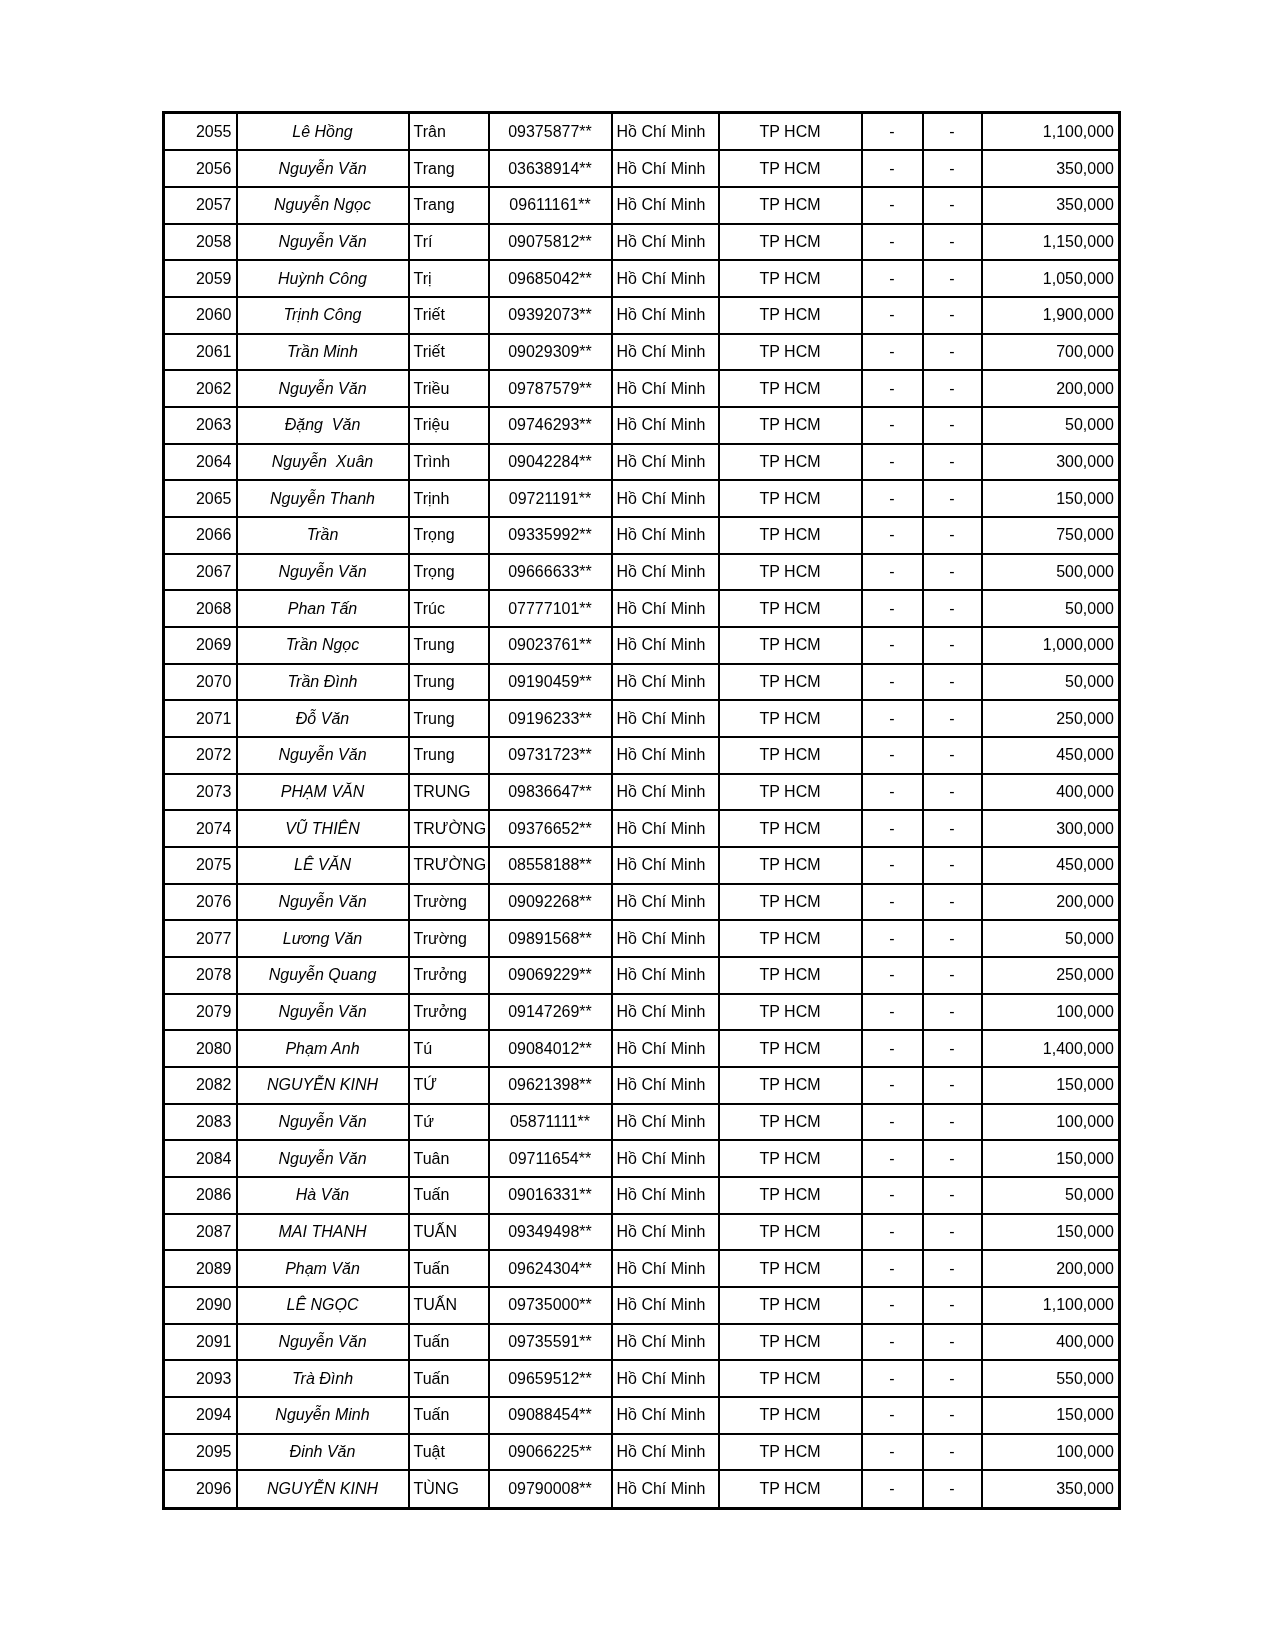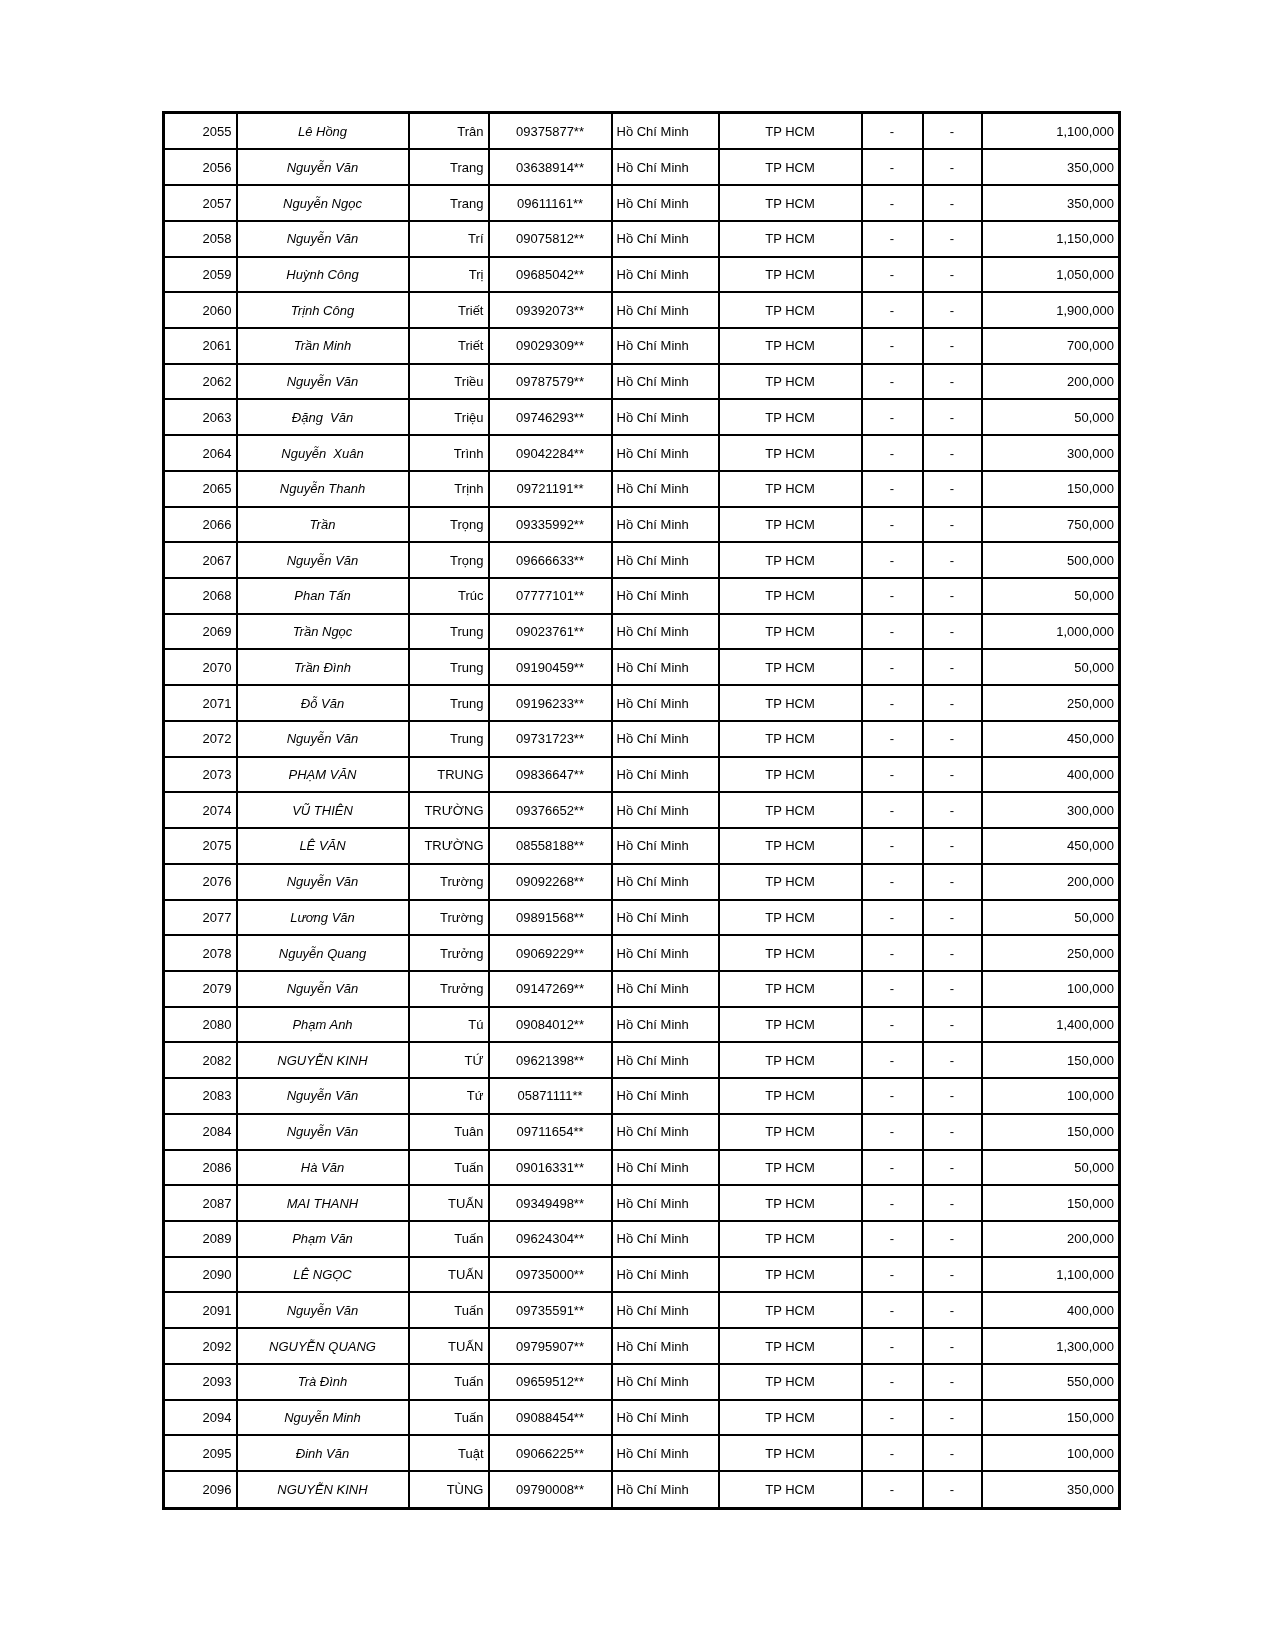--- a/index.html
+++ b/index.html
@@ -17,34 +17,34 @@
   }
   table.data-table {
     position: absolute;
     left: 162px;
     top: 111px;
     width: 956px;
     height: 1399px;
     border-collapse: collapse;
     table-layout: fixed;
     border: 3px solid #000000;
-    font-size: 13px;
+    font-size: 16px;
     color: #000000;
   }
   table.data-table td {
     border: 2px solid #000000;
     padding: 0 4px;
     vertical-align: middle;
     white-space: pre;
     overflow: hidden;
     line-height: 1;
   }
   td.col-1 { text-align: right;  padding-right: 6px; }
   td.col-2 { text-align: center; font-style: italic; }
-  td.col-3 { text-align: right; padding: 0 1px; }
+  td.col-3 { text-align: left; padding: 0 1px; }
   td.col-4 { text-align: center; padding: 0 2px; }
   td.col-5 { text-align: left;   padding: 0 1px; }
   td.col-6 { text-align: center; }
   td.col-7 { text-align: center; }
   td.col-8 { text-align: center; }
   td.col-9 { text-align: right;  padding-right: 7px; }
 </style>
 </head>
 <body>
 
@@ -430,31 +430,20 @@
           <td class="col-2">Nguyễn Văn</td>
           <td class="col-3">Tuấn</td>
           <td class="col-4">09735591**</td>
           <td class="col-5">Hồ Chí Minh</td>
           <td class="col-6">TP HCM</td>
           <td class="col-7">-</td>
           <td class="col-8">-</td>
           <td class="col-9">400,000</td>
         </tr>
         <tr>
-          <td class="col-1">2092</td>
-          <td class="col-2">NGUYỄN QUANG</td>
-          <td class="col-3">TUẤN</td>
-          <td class="col-4">09795907**</td>
-          <td class="col-5">Hồ Chí Minh</td>
-          <td class="col-6">TP HCM</td>
-          <td class="col-7">-</td>
-          <td class="col-8">-</td>
-          <td class="col-9">1,300,000</td>
-        </tr>
-        <tr>
           <td class="col-1">2093</td>
           <td class="col-2">Trà Đình</td>
           <td class="col-3">Tuấn</td>
           <td class="col-4">09659512**</td>
           <td class="col-5">Hồ Chí Minh</td>
           <td class="col-6">TP HCM</td>
           <td class="col-7">-</td>
           <td class="col-8">-</td>
           <td class="col-9">550,000</td>
         </tr>

